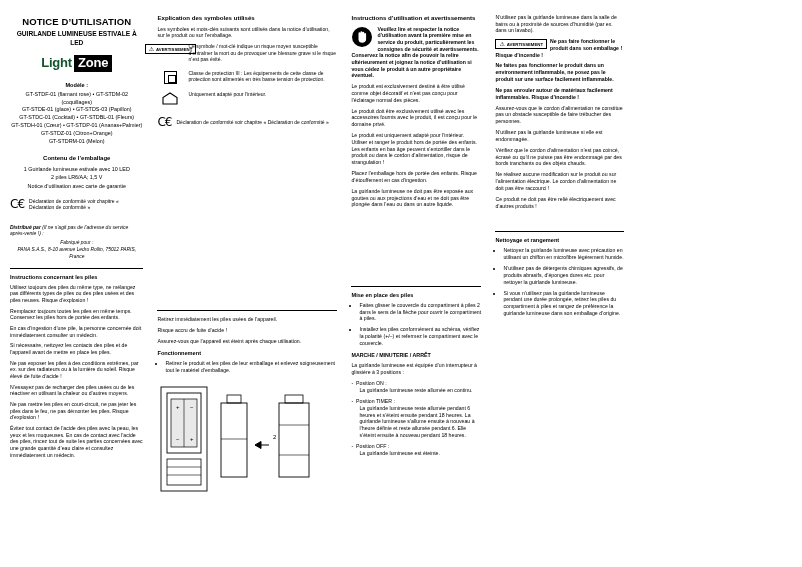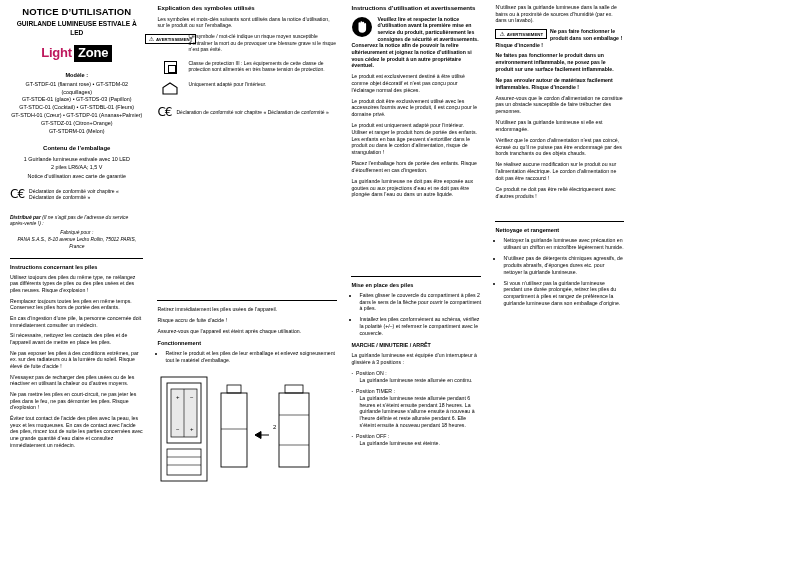--- a/index.html
+++ b/index.html
@@ -7,34 +7,34 @@
   body {
     width: 802px;
     height: 567px;
     background: #ffffff;
     font-family: "Liberation Sans", sans-serif;
     color: #000000;
     font-size: 5.2px;
     line-height: 1.28;
     overflow: hidden;
   }
-  .page { position: relative; width: 639px; height: 567px; padding: 4px 8px; }
+  .page { position: relative; width: 639px; height: 567px; padding: 14px 8px; }
   .cols { display: flex; gap: 0; align-items: flex-start; }
   .col { padding: 0 7px; }
   .c1 { width: 198px; padding-left: 2px; }
   .c2 { width: 194px; }
   .c3 { width: 198px; }
   .c4 { width: 196px; }
 
   h1.title { font-size: 9.5px; font-weight: bold; text-align: center; margin: 2px 0 2px; letter-spacing: 0.1px; }
   h2.subtitle { font-size: 6.6px; font-weight: bold; text-align: center; margin: 0 0 4px; }
 
   .logo-wrap { text-align: center; margin: 8px 0 10px; }
   .logo { display: inline-block; font-size: 13px; font-weight: bold; letter-spacing: -0.2px; }
-  .logo .light { color: #be185d; }
+  .logo .light { color: #14532d; }
   .logo .zone { background: #000; color: #fff; padding: 0 4px; margin-left: 2px; display: inline-block; text-align: right; }
 
   .centerblk { text-align: center; }
   .centerblk .lbl { font-weight: bold; font-size: 5.6px; margin-bottom: 2px; }
   .centerblk .mdl { font-size: 5.4px; line-height: 1.45; }
 
   .sec-head { font-weight: bold; font-size: 6px; text-align: center; margin: 9px 0 3px; }
   .pkg { text-align: center; font-size: 5.4px; line-height: 1.5; }
 
   .ce-row { display: flex; align-items: center; gap: 5px; margin: 7px 0 3px; }

